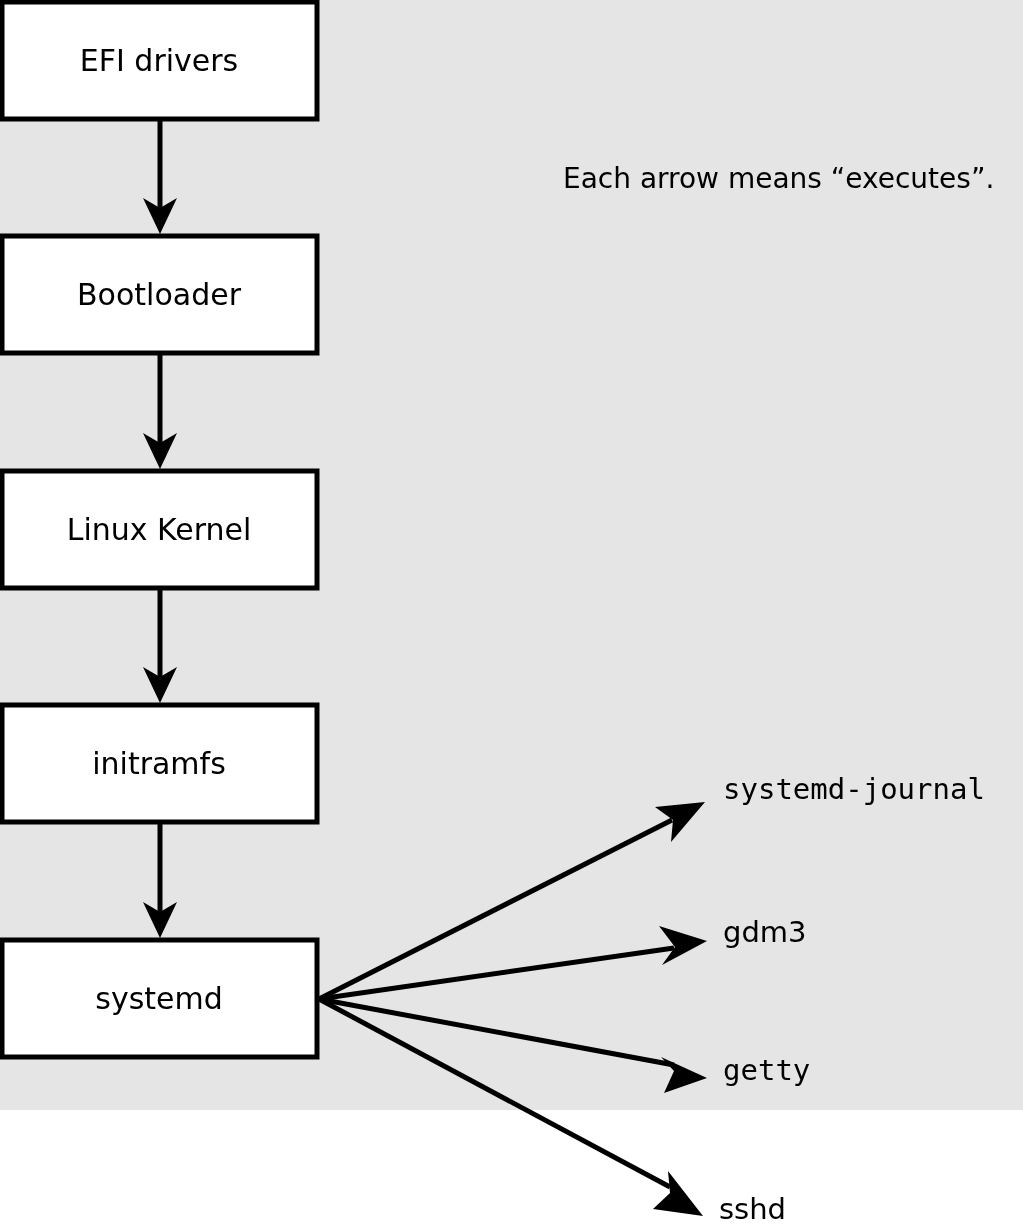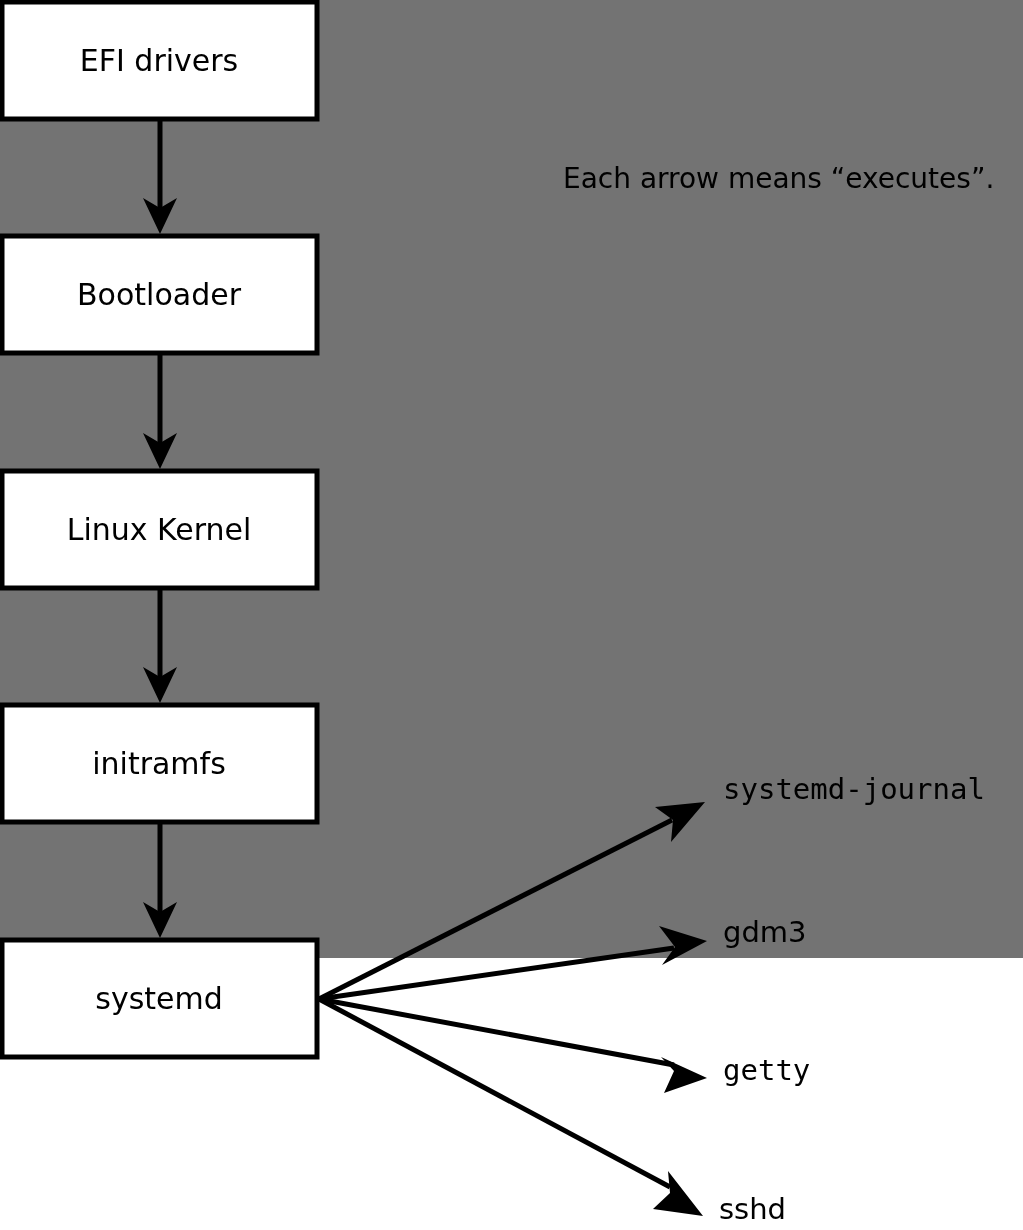--- a/index.html
+++ b/index.html
@@ -9,22 +9,22 @@
   }
   body {
     width: 1023px;
     height: 1230px;
     overflow: hidden;
     font-family: "DejaVu Sans", sans-serif;
   }
   #diagram-root {
     position: relative;
     width: 1023px;
-    height: 958px;
-    background: #737373;
+    height: 1110px;
+    background: #e5e5e5;
   }
   svg.diagram-canvas {
     position: absolute;
     top: 0;
     left: 0;
     width: 1023px;
     height: 1230px;
     display: block;
   }
   .box-rect {

